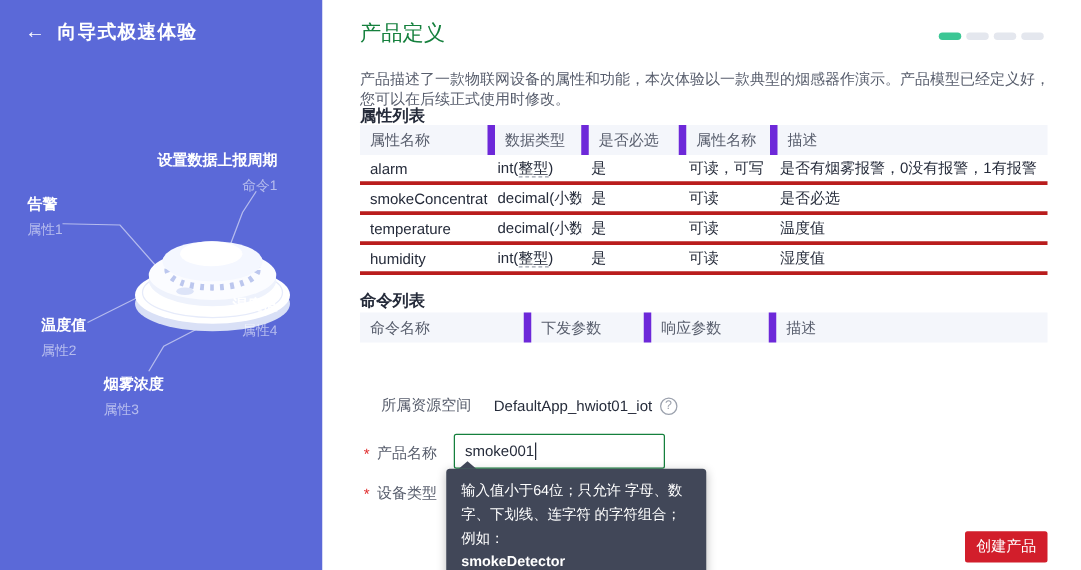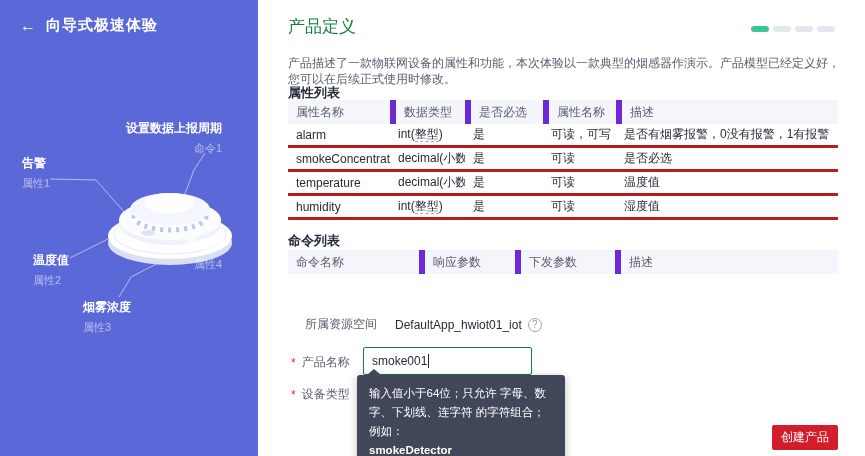--- a/index.html
+++ b/index.html
@@ -164,22 +164,22 @@
         <div class="td">是</div>
         <div class="td">可读</div>
         <div class="td">湿度值</div>
       </div>
     </div>
 
     <div class="section-title sec-cmd">命令列表</div>
     <div class="tbl cmd-tbl">
       <div class="thead cmd-cols">
         <div class="th">命令名称</div>
+        <div class="th">下发参数</div>
         <div class="th">响应参数</div>
-        <div class="th">下发参数</div>
         <div class="th">描述</div>
       </div>
     </div>
 
     <div class="resource-row">
       <span class="res-label">所属资源空间</span>
       <span class="res-value">DefaultApp_hwiot01_iot</span>
       <span class="help-icon">?</span>
     </div>
 

